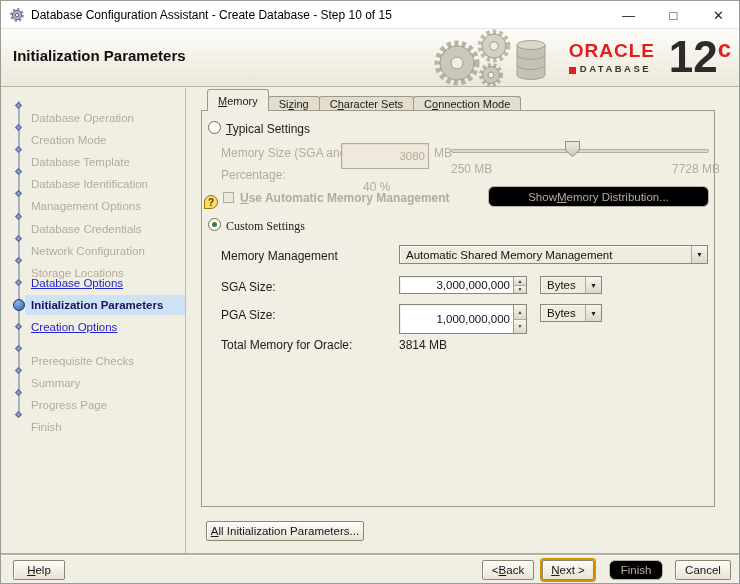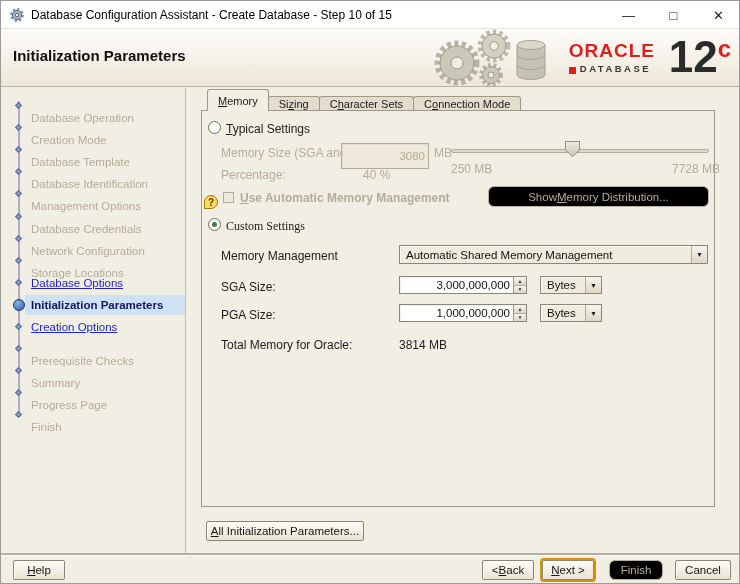--- a/index.html
+++ b/index.html
@@ -255,21 +255,21 @@
   <div class="radio" style="left:207px; top:120px;"></div>
   <span class="flabel" style="left:225px; top:121px;"><u>T</u>ypical Settings</span>
 
   <span class="flabel dis" style="left:220px; top:145px;">Memory Size (SGA and PGA):</span>
   <div class="tfield dis" style="left:340px; top:142px; width:88px; height:26px;">
     <input readonly="" value="3080" style="">
   </div>
   <span class="flabel dis" style="left:433px; top:145px;">MB</span>
 
   <span class="flabel dis" style="left:220px; top:167px;">Percentage:</span>
-  <span class="flabel dis" style="left:362px; top:167px;text-align:center;">40 %</span>
+  <span class="flabel dis" style="left:362px; top:179px;text-align:center;">40 %</span>
 
   <div class="slider-track"></div>
   <div class="thumb-outer">
     <div class="thumb-inner"></div>
   </div>
   <span class="flabel dis" style="left:450px; top:161px;">250 MB</span>
   <span class="flabel dis" style="left:671px; top:161px;">7728 MB</span>
 
   <div class="checkbox" style="left:222px; top:191px;"></div>
   <span class="flabel dis" style="left:239px; top:190px;font-weight:bold;"><u>U</u>se Automatic Memory Management</span>
@@ -296,21 +296,21 @@
       <div>▲</div>
       <div>▼</div>
     </div>
   </div>
   <div class="combo" style="left:539px; top:275px; width:62px; height:18px;">
     <span class="ct">Bytes</span>
     <span class="ca">▼</span>
   </div>
 
   <span class="flabel" style="left:220px; top:307px;">PGA Size:</span>
-  <div class="tfield" style="left:398px; top:303px; width:128px; height:18px;">
+  <div class="tfield" style="left:398px; top:303px; width:128px; height:30px;">
     <input value="1,000,000,000" style="">
     <div class="spin">
       <div>▲</div>
       <div>▼</div>
     </div>
   </div>
   <div class="combo" style="left:539px; top:303px; width:62px; height:18px;">
     <span class="ct">Bytes</span>
     <span class="ca">▼</span>
   </div>

